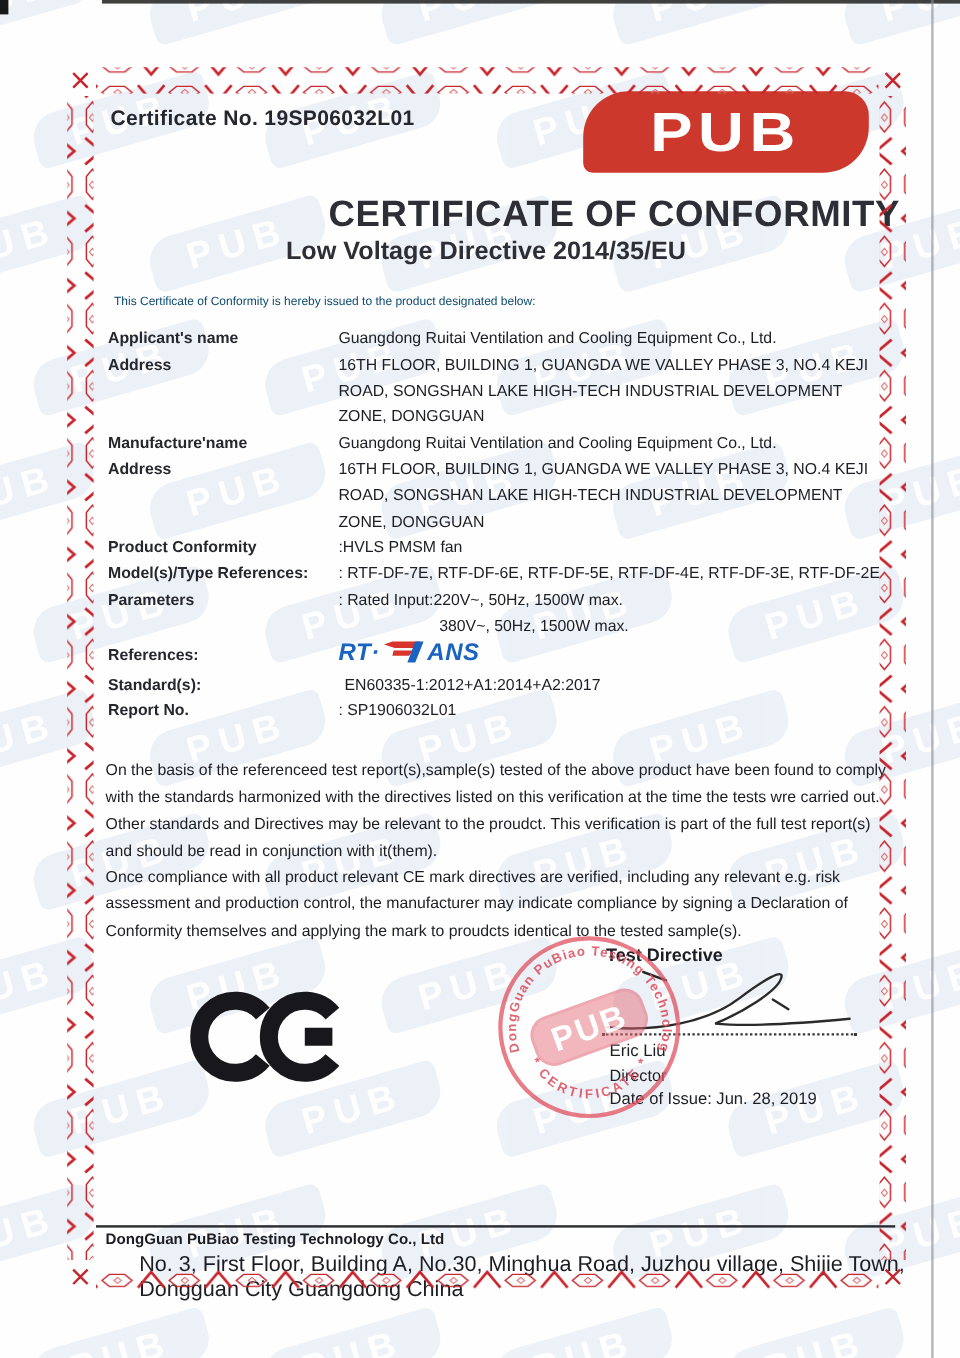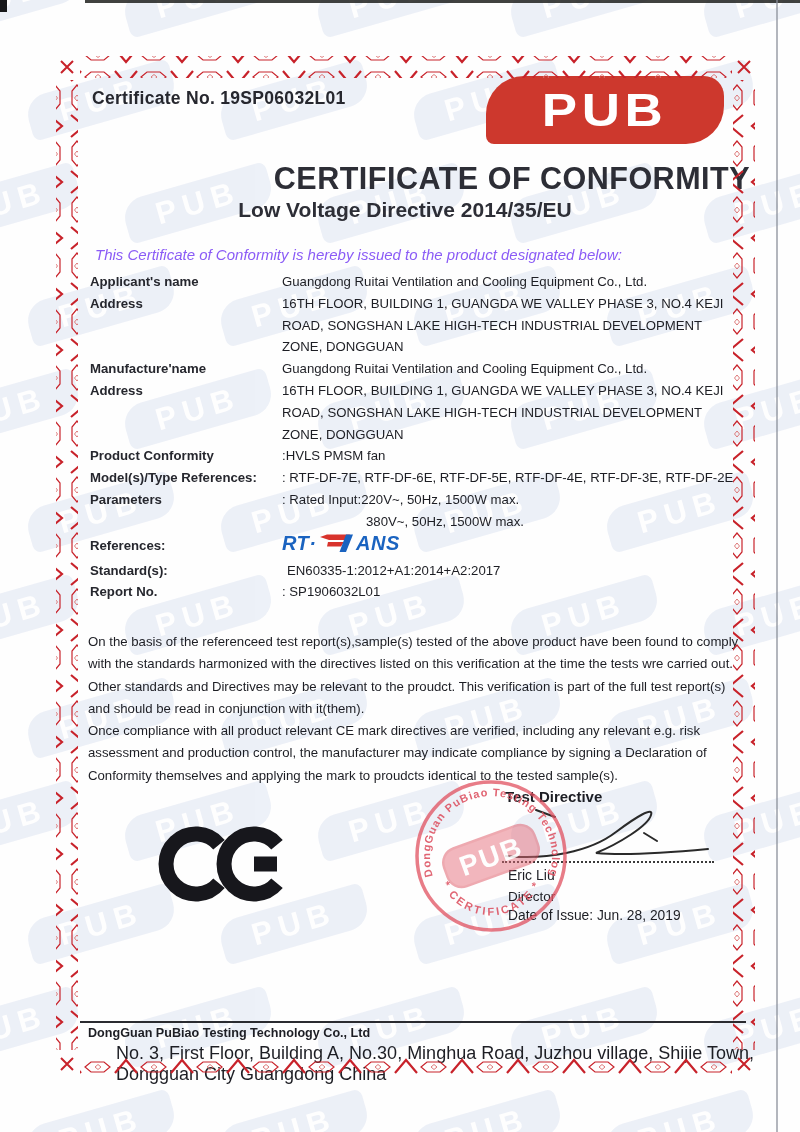--- a/index.html
+++ b/index.html
@@ -38,21 +38,21 @@
   .cert-no{position:absolute;left:92px;top:88px;font-size:17.5px;font-weight:bold;color:#26272e;letter-spacing:.3px;}
   .pub-logo{
     position:absolute;left:486px;top:76px;width:238px;height:68px;
     background:var(--logo-red);
     border-radius:38px 20px 38px 8px;
     display:flex;align-items:center;justify-content:center;
   }
   .pub-logo span{color:#fff;font-size:46px;font-weight:800;letter-spacing:4px;transform:scaleX(1.15);}
   .title{position:absolute;left:60px;right:50px;top:161px;text-align:right;font-size:30.5px;font-weight:bold;color:#2d2e36;letter-spacing:.5px;}
   .subtitle{position:absolute;left:60px;right:50px;top:198px;text-align:center;font-size:21px;font-weight:bold;color:#2d2e36;}
-  .intro{position:absolute;left:95px;top:246px;font-size:15px;color:#8b5cf6;font-style:italic;}
+  .intro{position:absolute;left:95px;top:246px;font-size:10px;color:#0c4a6e;}
   .fields{position:absolute;left:90px;top:271px;width:660px;}
   .frow{display:flex;line-height:21.8px;font-size:13.2px;}
   .flbl{width:192px;font-weight:bold;color:#26272e;flex-shrink:0;}
   .fval{flex:1;color:#1d1e24;}
   .ind-params{margin-left:84px;}
   .ind-std{margin-left:5px;}
   .tm-row{height:27px;display:flex;align-items:center;}
   .paras{position:absolute;left:88px;top:631px;width:658px;font-size:13.2px;line-height:22.3px;color:#1d1e24;}
   .lab-title{position:absolute;left:505px;top:788px;font-size:15px;font-weight:bold;color:#1d1e24;}
   .ce-wrap{position:absolute;left:158px;top:824px;}

